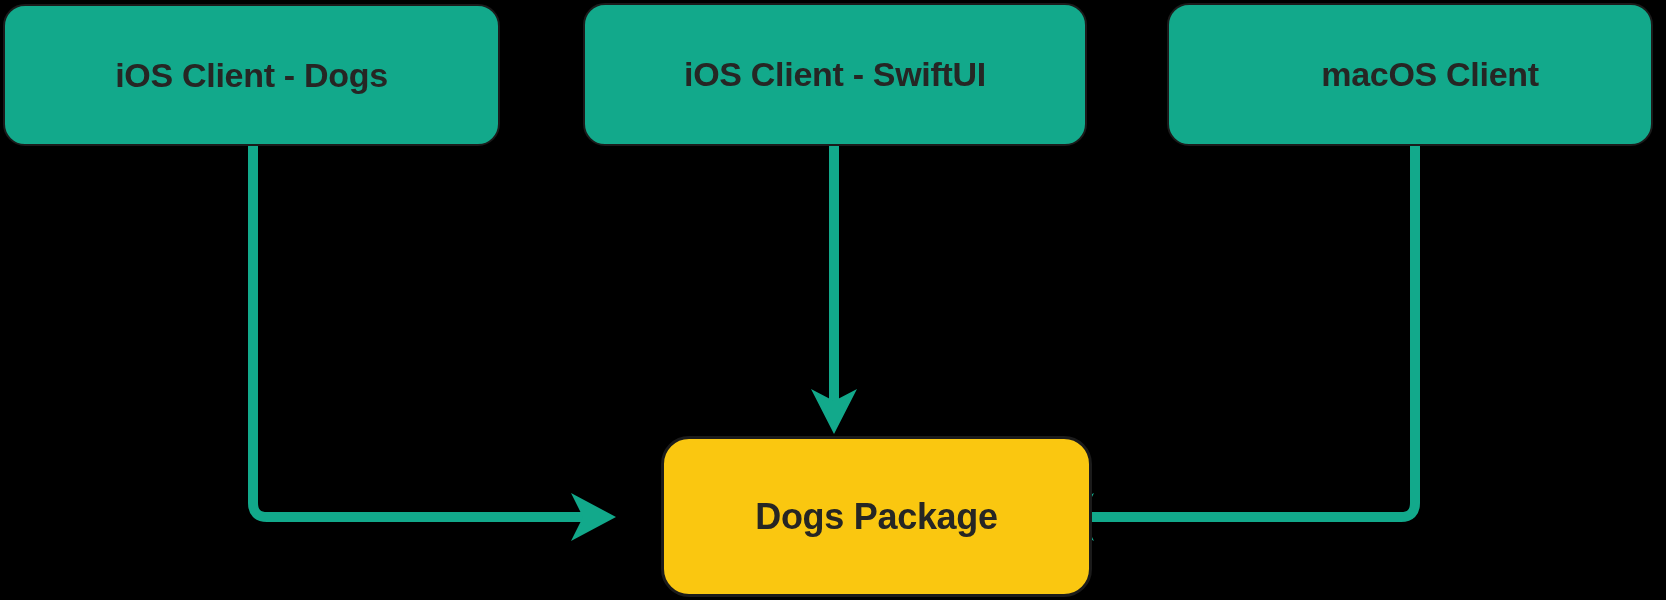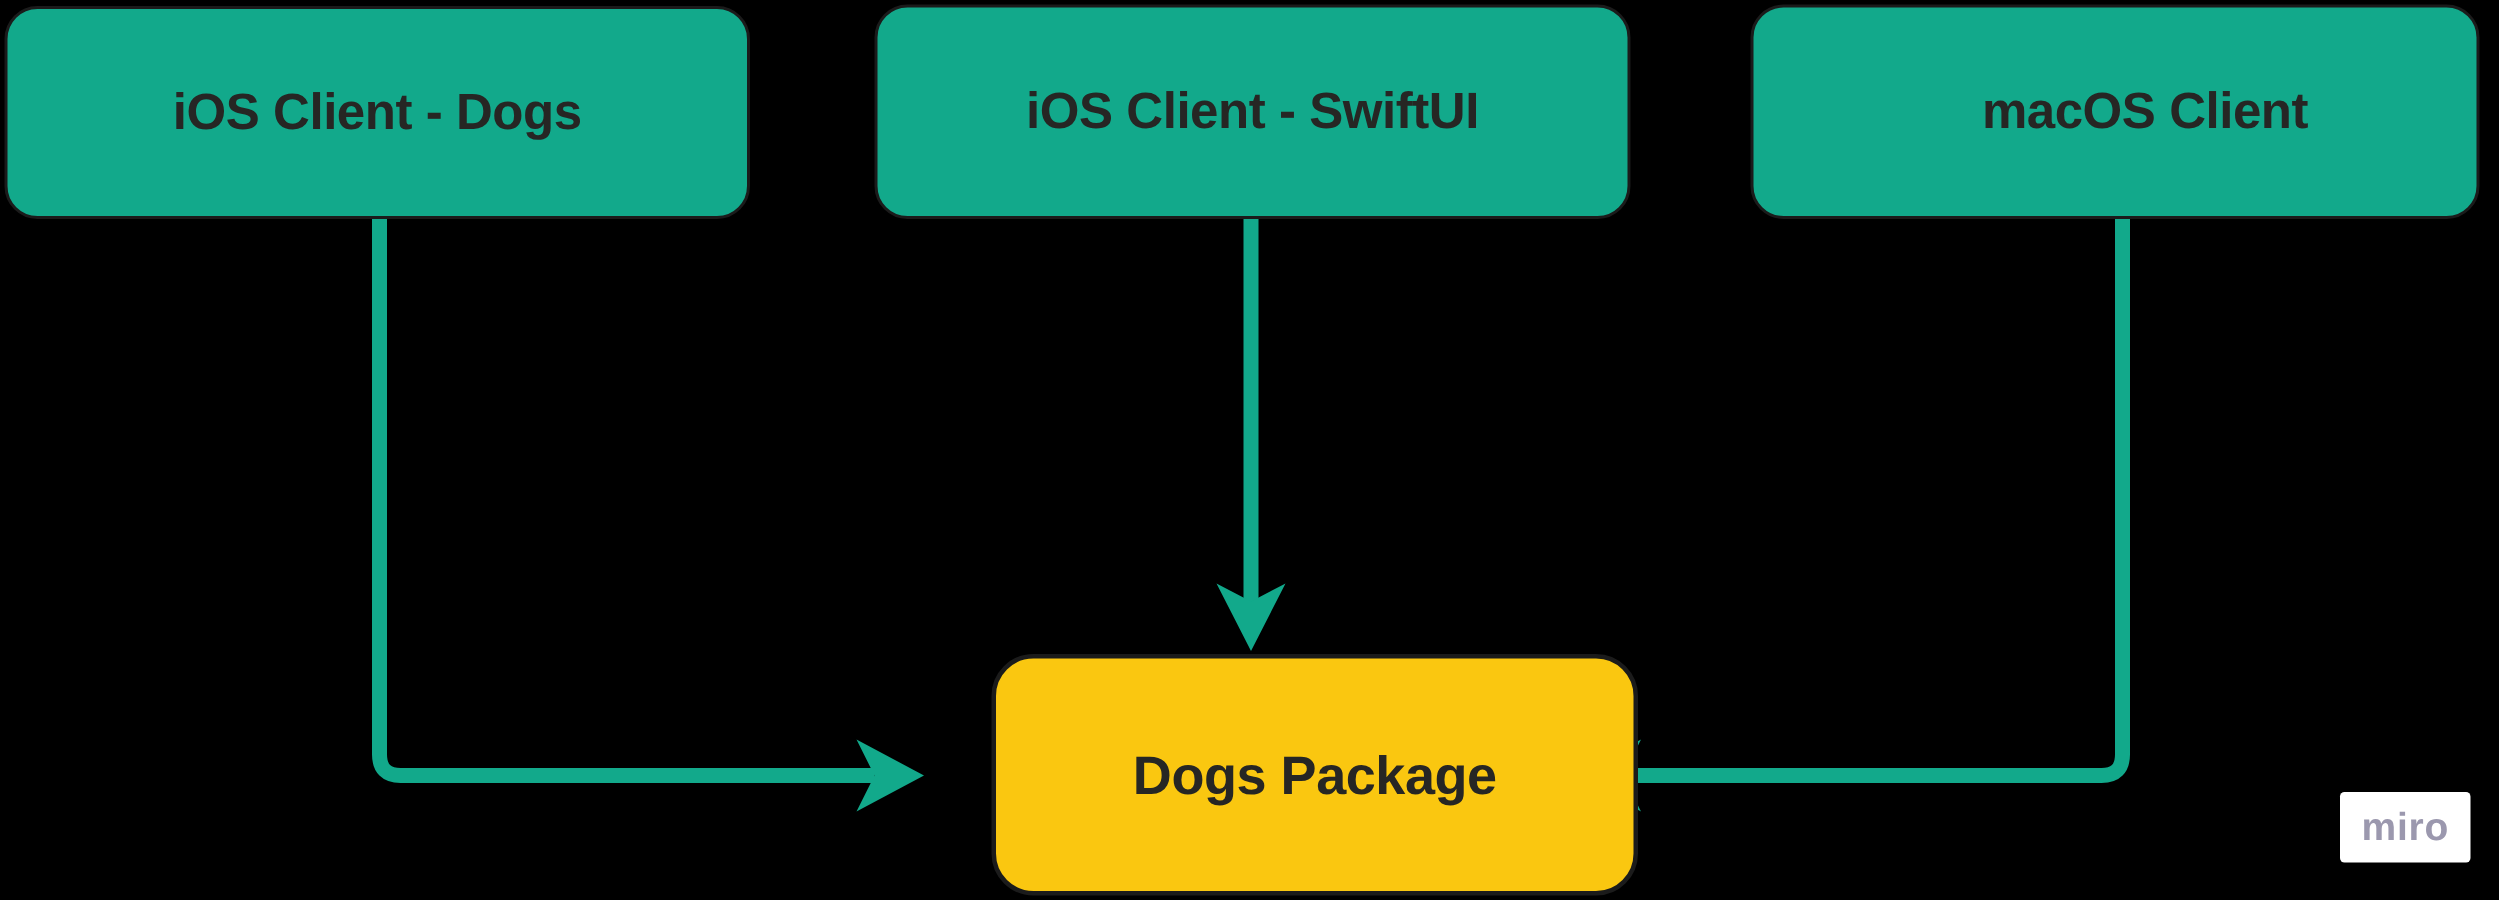--- a/index.html
+++ b/index.html
@@ -105,17 +105,14 @@
   </div>
 
   <div class="node client n3">
     <span>macOS Client</span>
   </div>
 
   <div class="node package n4">
     <span>Dogs Package</span>
   </div>
 
-  <div class="watermark">
-    <span>miro</span>
-  </div>
 
 </div>
 
 </body></html>

